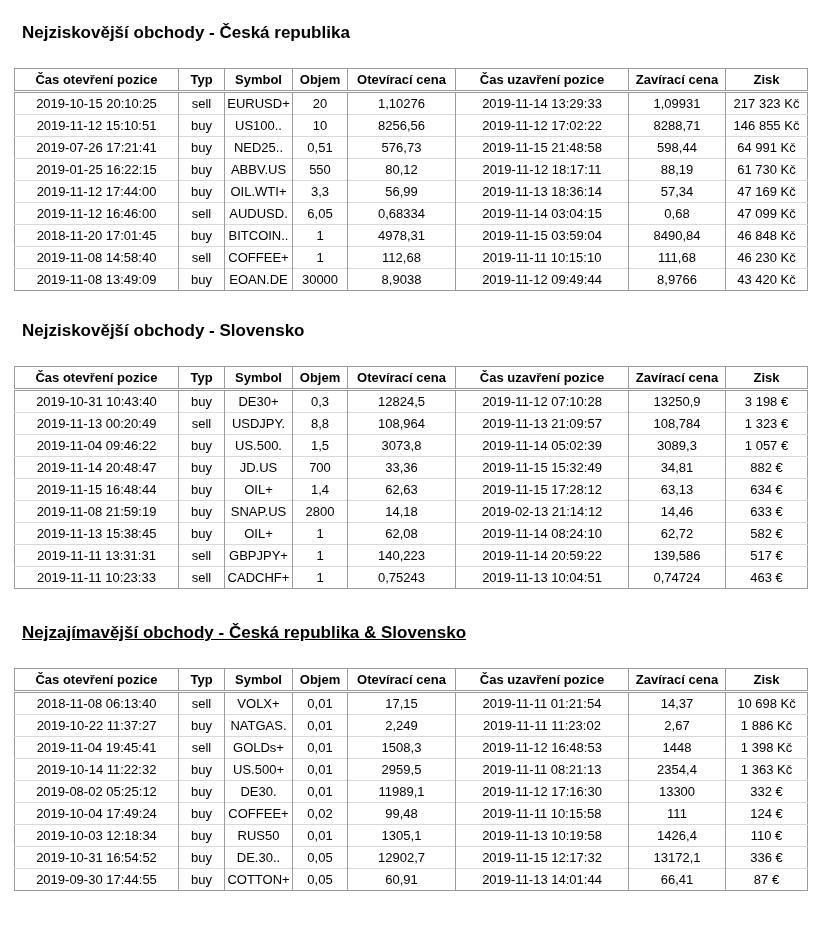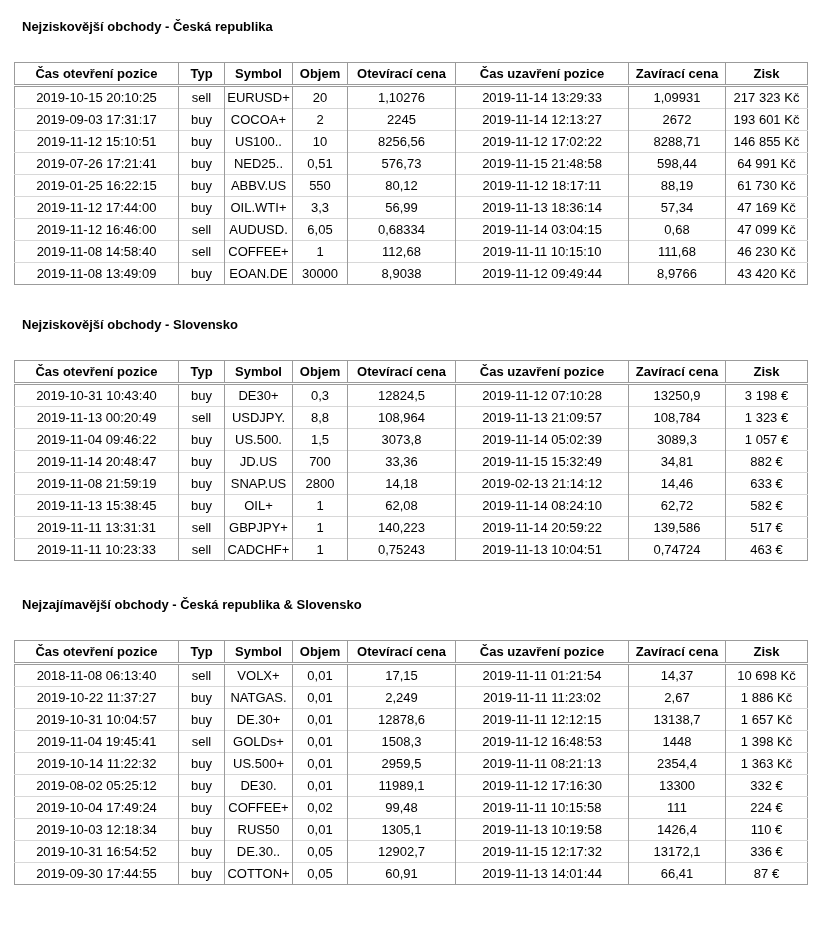--- a/index.html
+++ b/index.html
@@ -13,31 +13,32 @@
   body{
     width:822px;
     min-height:931px;
     background:var(--bg);
     color:var(--text);
     font-family:"Liberation Sans","DejaVu Sans",sans-serif;
     padding:10px 14px 24px 14px;
   }
   .report-section{margin:0;}
   .section-title{
-    font-size:13px;
+    font-size:17px;
     font-weight:bold;
     line-height:18px;
-    margin:8px 0 26px 8px;
+    margin:14px 0 26px 8px;
     color:var(--text);
   }
   .report-section + .report-section .section-title{
     margin-top:31px;
   }
   .report-section:last-child .section-title{
     margin-top:35px;
+    text-decoration:underline;
   }
   table.trades-table{
     border-collapse:collapse;
     table-layout:fixed;
     width:793px;
     border:1px solid var(--table-border);
     font-size:13px;
     margin-top:20px;
   }
   col.c0{width:164px;}
@@ -106,30 +107,20 @@
             <td>2019-10-15 20:10:25</td>
             <td>sell</td>
             <td>EURUSD+</td>
             <td>20</td>
             <td>1,10276</td>
             <td>2019-11-14 13:29:33</td>
             <td>1,09931</td>
             <td>217 323 Kč</td>
           </tr>
           <tr>
-            <td>2019-09-03 17:31:17</td>
-            <td>buy</td>
-            <td>COCOA+</td>
-            <td>2</td>
-            <td>2245</td>
-            <td>2019-11-14 12:13:27</td>
-            <td>2672</td>
-            <td>193 601 Kč</td>
-          </tr>
-          <tr>
             <td>2019-11-12 15:10:51</td>
             <td>buy</td>
             <td>US100..</td>
             <td>10</td>
             <td>8256,56</td>
             <td>2019-11-12 17:02:22</td>
             <td>8288,71</td>
             <td>146 855 Kč</td>
           </tr>
           <tr>
@@ -164,20 +155,30 @@
           </tr>
           <tr>
             <td>2019-11-12 16:46:00</td>
             <td>sell</td>
             <td>AUDUSD.</td>
             <td>6,05</td>
             <td>0,68334</td>
             <td>2019-11-14 03:04:15</td>
             <td>0,68</td>
             <td>47 099 Kč</td>
+          </tr>
+          <tr>
+            <td>2018-11-20 17:01:45</td>
+            <td>buy</td>
+            <td>BITCOIN..</td>
+            <td>1</td>
+            <td>4978,31</td>
+            <td>2019-11-15 03:59:04</td>
+            <td>8490,84</td>
+            <td>46 848 Kč</td>
           </tr>
           <tr>
             <td>2019-11-08 14:58:40</td>
             <td>sell</td>
             <td>COFFEE+</td>
             <td>1</td>
             <td>112,68</td>
             <td>2019-11-11 10:15:10</td>
             <td>111,68</td>
             <td>46 230 Kč</td>
@@ -256,20 +257,30 @@
             <td>2019-11-14 20:48:47</td>
             <td>buy</td>
             <td>JD.US</td>
             <td>700</td>
             <td>33,36</td>
             <td>2019-11-15 15:32:49</td>
             <td>34,81</td>
             <td>882 €</td>
           </tr>
           <tr>
+            <td>2019-11-15 16:48:44</td>
+            <td>buy</td>
+            <td>OIL+</td>
+            <td>1,4</td>
+            <td>62,63</td>
+            <td>2019-11-15 17:28:12</td>
+            <td>63,13</td>
+            <td>634 €</td>
+          </tr>
+          <tr>
             <td>2019-11-08 21:59:19</td>
             <td>buy</td>
             <td>SNAP.US</td>
             <td>2800</td>
             <td>14,18</td>
             <td>2019-02-13 21:14:12</td>
             <td>14,46</td>
             <td>633 €</td>
           </tr>
           <tr>
@@ -346,30 +357,20 @@
             <td>2019-10-22 11:37:27</td>
             <td>buy</td>
             <td>NATGAS.</td>
             <td>0,01</td>
             <td>2,249</td>
             <td>2019-11-11 11:23:02</td>
             <td>2,67</td>
             <td>1 886 Kč</td>
           </tr>
           <tr>
-            <td>2019-10-31 10:04:57</td>
-            <td>buy</td>
-            <td>DE.30+</td>
-            <td>0,01</td>
-            <td>12878,6</td>
-            <td>2019-11-11 12:12:15</td>
-            <td>13138,7</td>
-            <td>1 657 Kč</td>
-          </tr>
-          <tr>
             <td>2019-11-04 19:45:41</td>
             <td>sell</td>
             <td>GOLDs+</td>
             <td>0,01</td>
             <td>1508,3</td>
             <td>2019-11-12 16:48:53</td>
             <td>1448</td>
             <td>1 398 Kč</td>
           </tr>
           <tr>
@@ -393,21 +394,21 @@
             <td>332 €</td>
           </tr>
           <tr>
             <td>2019-10-04 17:49:24</td>
             <td>buy</td>
             <td>COFFEE+</td>
             <td>0,02</td>
             <td>99,48</td>
             <td>2019-11-11 10:15:58</td>
             <td>111</td>
-            <td>224 €</td>
+            <td>124 €</td>
           </tr>
           <tr>
             <td>2019-10-03 12:18:34</td>
             <td>buy</td>
             <td>RUS50</td>
             <td>0,01</td>
             <td>1305,1</td>
             <td>2019-11-13 10:19:58</td>
             <td>1426,4</td>
             <td>110 €</td>

